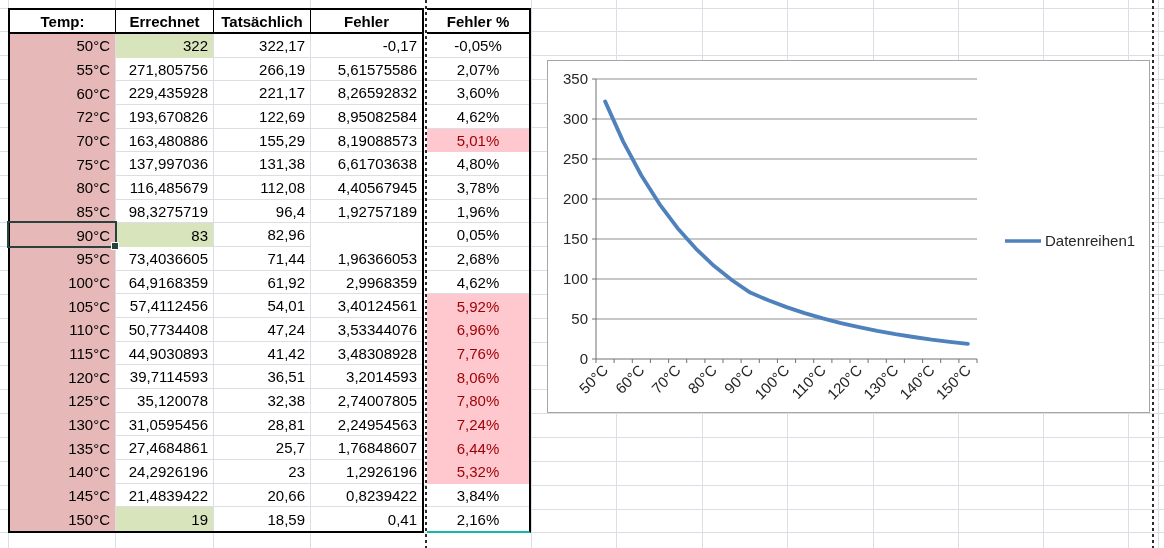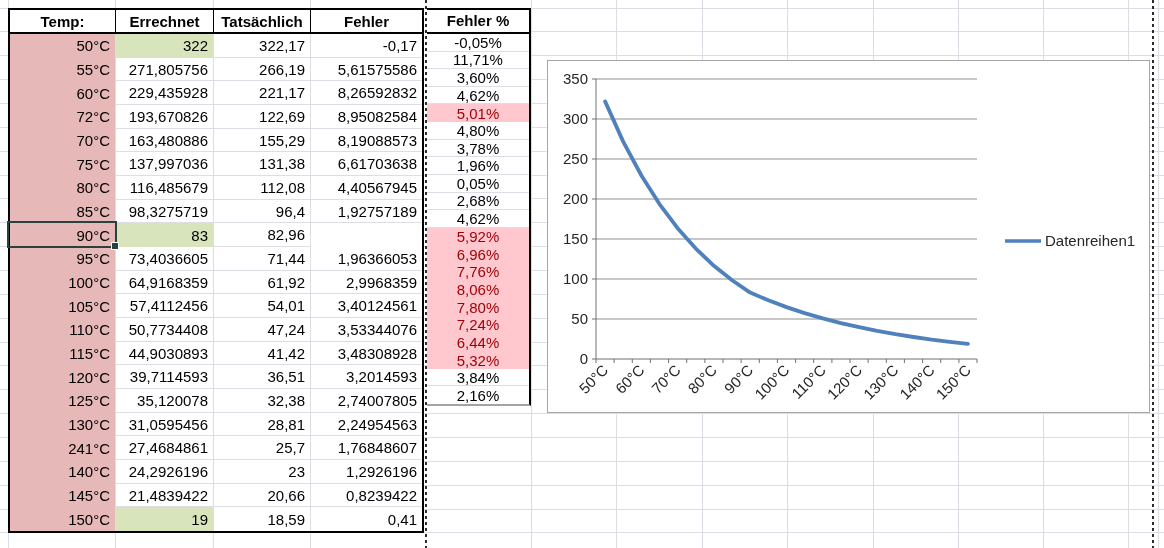--- a/index.html
+++ b/index.html
@@ -16,22 +16,22 @@
   #stage{position:relative;width:1164px;height:548px;background:#fff;}
 
   
   .gl{position:absolute;background:var(--grid);}
   .gl.h{left:0;width:1164px;height:1px;}
   .gl.v{top:0;width:1px;height:548px;}
 
   
   .block{position:absolute;box-sizing:border-box;background:#fff;display:flex;flex-direction:column;}
   #main-block{left:8px;top:8px;width:416px;height:525px;border:2px solid #000;}
-  #pct-block{left:427px;top:8px;width:104px;height:398px;
-             border-top:2px solid #000;border-right:2px solid #000;border-bottom:2px solid #a3a3a3;justify-content:center;}
+  #pct-block{left:427px;top:8px;width:104px;height:525px;
+             border-top:2px solid #000;border-right:2px solid #000;border-bottom:2px solid #14b8a6;}
   .trow{display:flex;flex:1 1 0;min-height:0;}
   .hrow{flex:0 0 22px;border-bottom:2px solid #000;}
   .c{box-sizing:border-box;display:flex;align-items:center;justify-content:flex-end;
      padding:0 5px 0 2px;font-size:15px;line-height:1;white-space:nowrap;overflow:hidden;}
   .c.gr{border-right:1px solid var(--grid);}
   .c.gb{border-bottom:1px solid var(--grid);}
   .trow:last-child .c{border-bottom:none;}
   .h{font-weight:bold;justify-content:center;padding:0 2px;}
   .h.sep{border-right:1px solid #000;}
   .w1{width:106px;} .w2{width:98px;} .w3{width:97px;} .w4{flex:1;}
@@ -200,21 +200,21 @@
         <div class="c w3 gr gb">32,38</div>
         <div class="c w4 gb">2,74007805</div>
       </div>
       <div class="trow">
         <div class="c w1 gr fill-pink">130°C</div>
         <div class="c w2 gr gb">31,0595456</div>
         <div class="c w3 gr gb">28,81</div>
         <div class="c w4 gb">2,24954563</div>
       </div>
       <div class="trow">
-        <div class="c w1 gr fill-pink">241°C</div>
+        <div class="c w1 gr fill-pink">135°C</div>
         <div class="c w2 gr gb">27,4684861</div>
         <div class="c w3 gr gb">25,7</div>
         <div class="c w4 gb">1,76848607</div>
       </div>
       <div class="trow">
         <div class="c w1 gr fill-pink">140°C</div>
         <div class="c w2 gr gb">24,2926196</div>
         <div class="c w3 gr gb">23</div>
         <div class="c w4 gb">1,2926196</div>
       </div>
@@ -233,21 +233,21 @@
     </div>
 
   <div id="pct-block" class="block">
     <div class="trow hrow">
       <div class="c h wp">Fehler %</div>
     </div>
   <div class="trow">
         <div class="c wp gb">-0,05%</div>
       </div>
       <div class="trow">
-        <div class="c wp gb">11,71%</div>
+        <div class="c wp gb">2,07%</div>
       </div>
       <div class="trow">
         <div class="c wp gb">3,60%</div>
       </div>
       <div class="trow">
         <div class="c wp gb">4,62%</div>
       </div>
       <div class="trow">
         <div class="c wp fill-hl">5,01%</div>
       </div>

